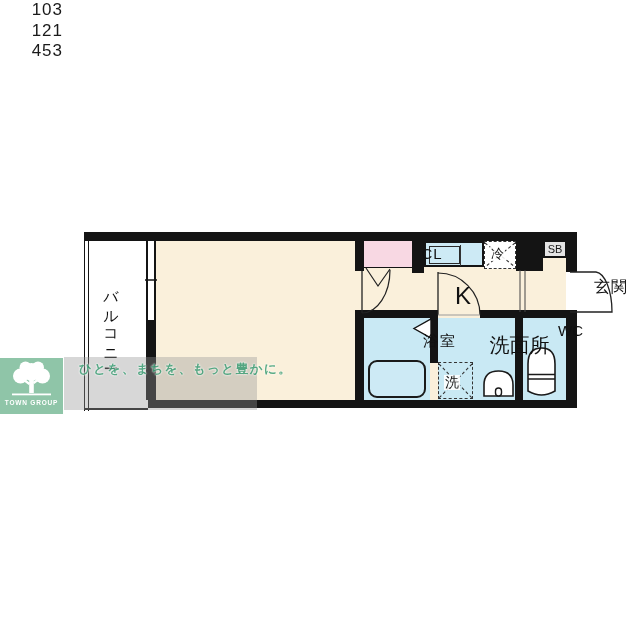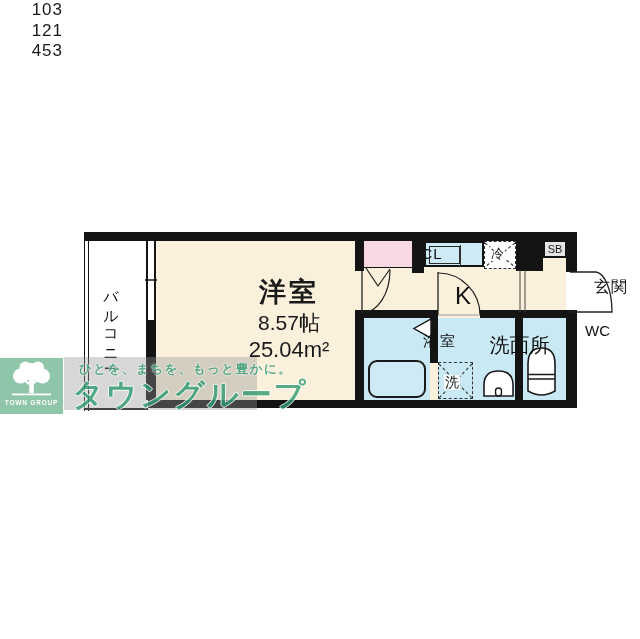--- a/index.html
+++ b/index.html
@@ -126,45 +126,39 @@
     </g>
 
     <g>
       <path d="M528 391 L528 364 Q528 348 541.5 348 Q555 348 555 364 L555 391 Q548 395 541.5 395 Q535 395 528 391 Z" fill="#fff" stroke="#1a1a1a" stroke-width="1.6"></path>
       <path d="M528 374.5 H555 M528 379 H555" stroke="#1a1a1a" stroke-width="1.4" fill="none"></path>
     </g>
   </svg>
 
   <div class="lbl vert" style="left:101px;top:280px;height:90px;font-size:15px;">バルコニー</div>
 
-  <div class="abs ctr" style="left:170px;top:276px;width:150px;">
-    <div class="room-title">洋室</div>
-    <div class="room-sub">8.57帖</div>
-    <div class="room-area">25.04m²</div>
-  </div>
 
   <div class="lbl ctr" style="left:364px;top:245px;width:48px;font-size:15px;letter-spacing:1px;">CL</div>
 
   <div class="lbl" style="left:455px;top:282px;font-size:24px;font-weight:500;">K</div>
 
   <div class="lbl halo" style="left:490px;top:247px;font-size:13px;">冷</div>
 
   <div class="lbl ctr" style="left:519px;top:277px;width:48px;font-size:16px;letter-spacing:1px;padding-left:24px;">玄関</div>
 
   <div class="lbl ctr" style="left:364px;top:332px;width:64px;font-size:15px;letter-spacing:2px;">浴室</div>
 
   <div class="lbl ctr" style="left:436px;top:332px;width:79px;font-size:20px;">洗面所</div>
 
   <div class="lbl halo" style="left:444px;top:375px;font-size:14px;">洗</div>
 
-  <div class="lbl ctr" style="left:533px;top:322px;width:41px;font-size:15px;">WC</div>
+  <div class="lbl ctr" style="left:506px;top:322px;width:41px;font-size:15px;">WC</div>
 
   <div class="abs wm-band" style="left:64px;top:357px;width:193px;height:53px;"></div>
   <div class="lbl wm-tag" style="left:79px;top:361px;">ひとを、まちを、もっと豊かに。</div>
-  <div class="lbl wm-brand" style="left:72px;top:374px;">タウングループ</div>
 
   <div class="abs logo" style="left:0;top:358px;width:63px;height:56px;">
     <svg width="63" height="42" viewBox="0 0 63 42">
       <g fill="#ffffff">
         <circle cx="31.5" cy="14" r="9"></circle>
         <circle cx="20.5" cy="18" r="7.5"></circle>
         <circle cx="42.5" cy="18" r="7.5"></circle>
         <circle cx="25.5" cy="9.5" r="6"></circle>
         <circle cx="38" cy="9.5" r="6"></circle>
         <rect x="29.2" y="21" width="4.6" height="14"></rect>

